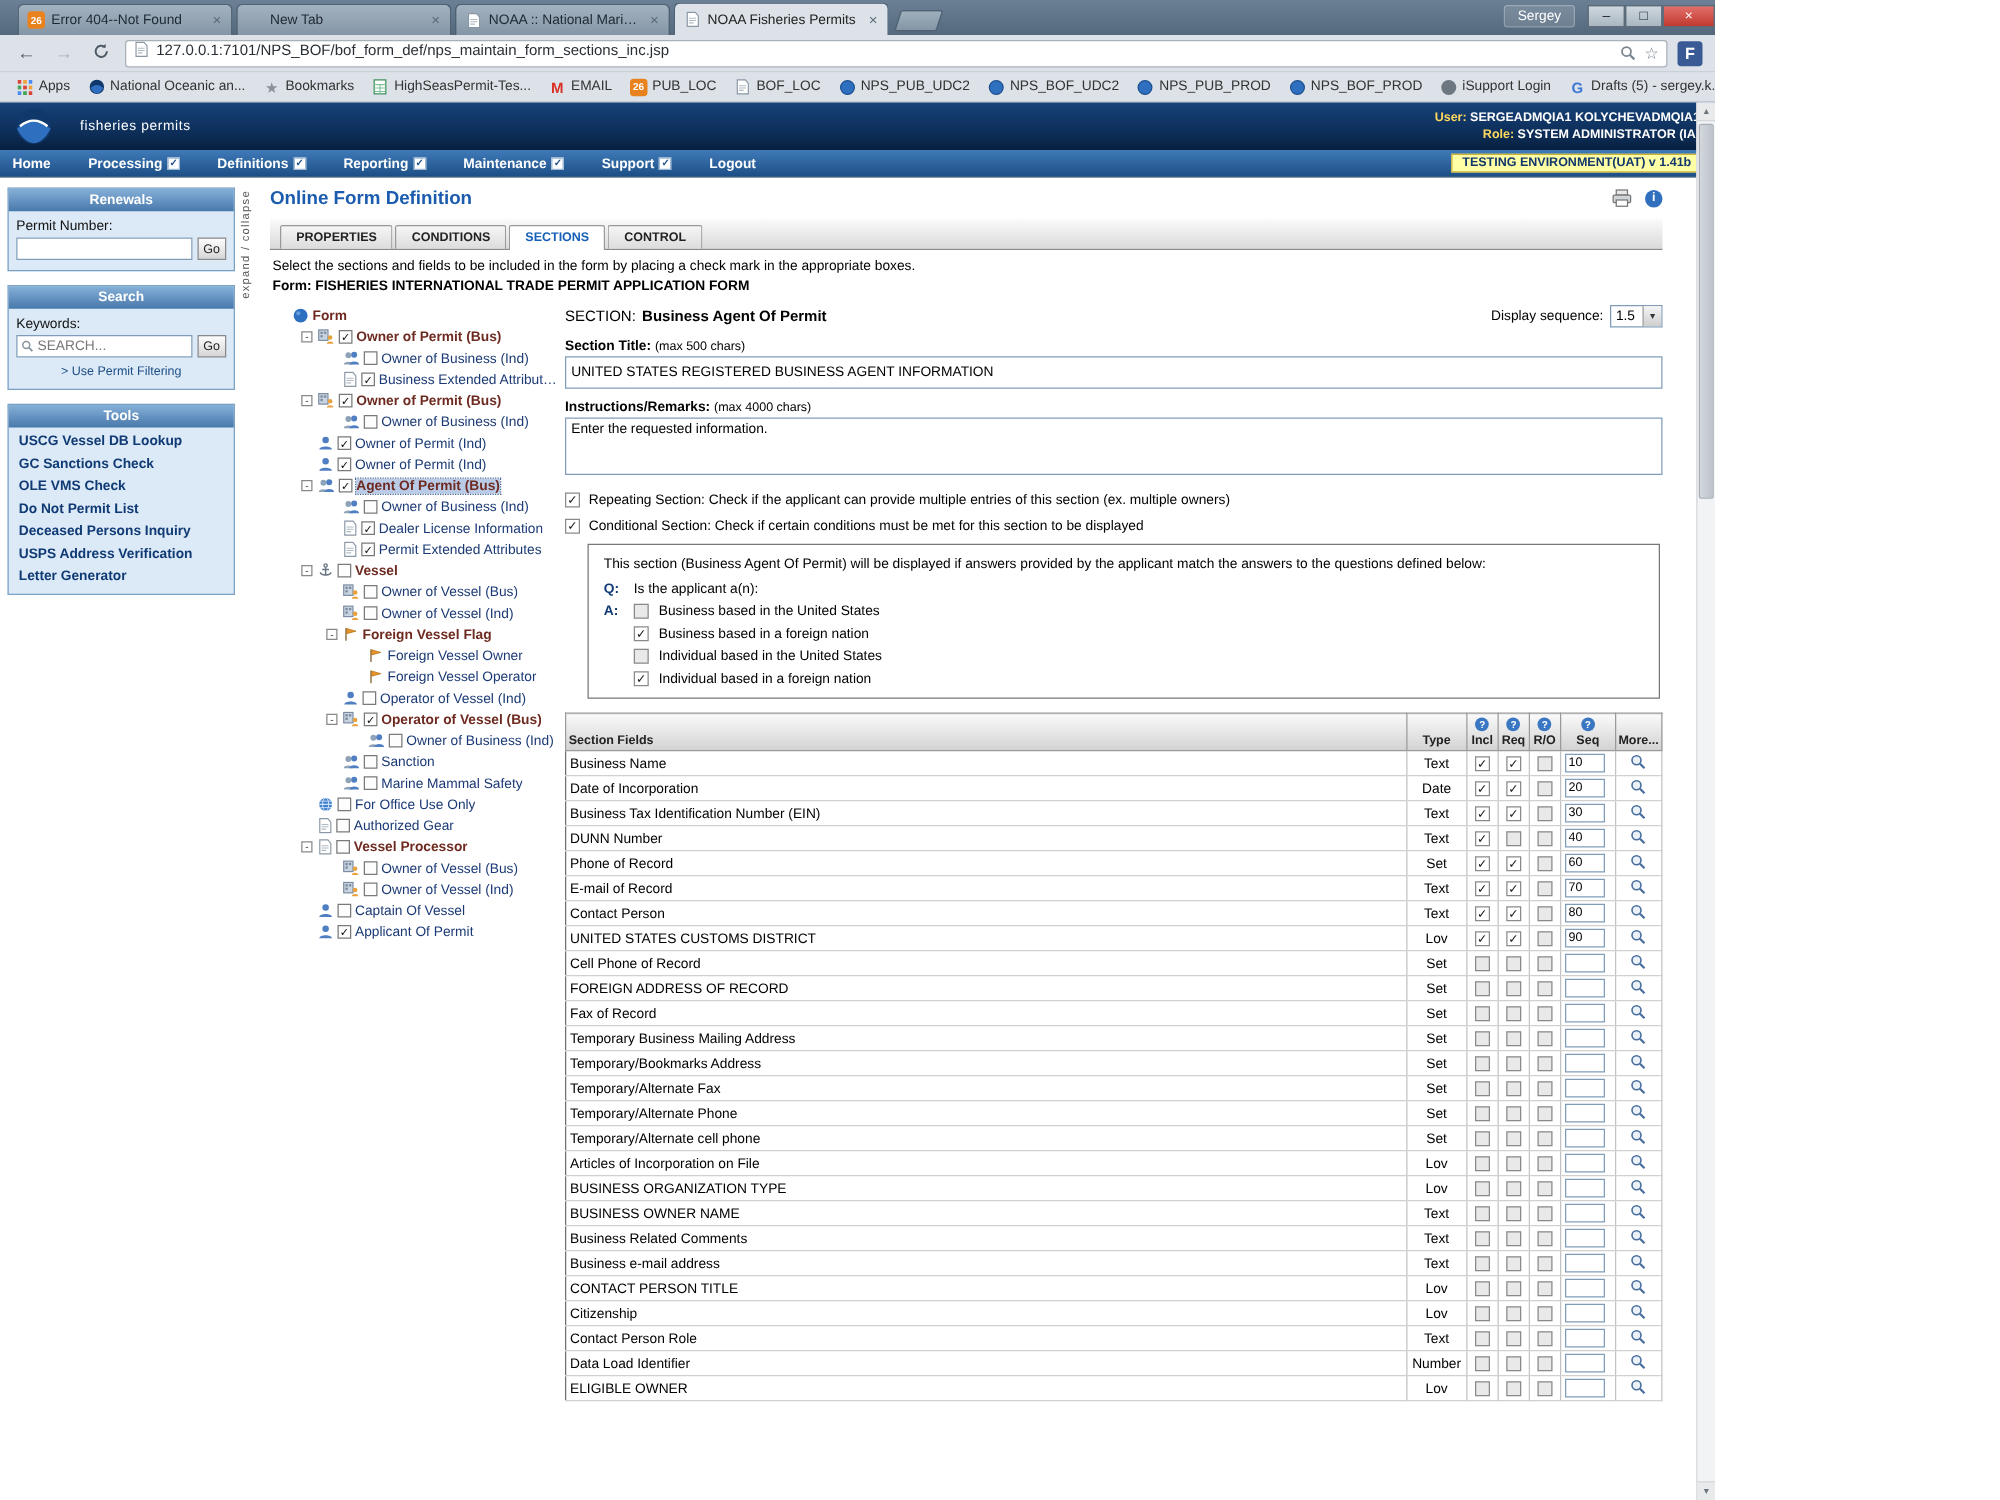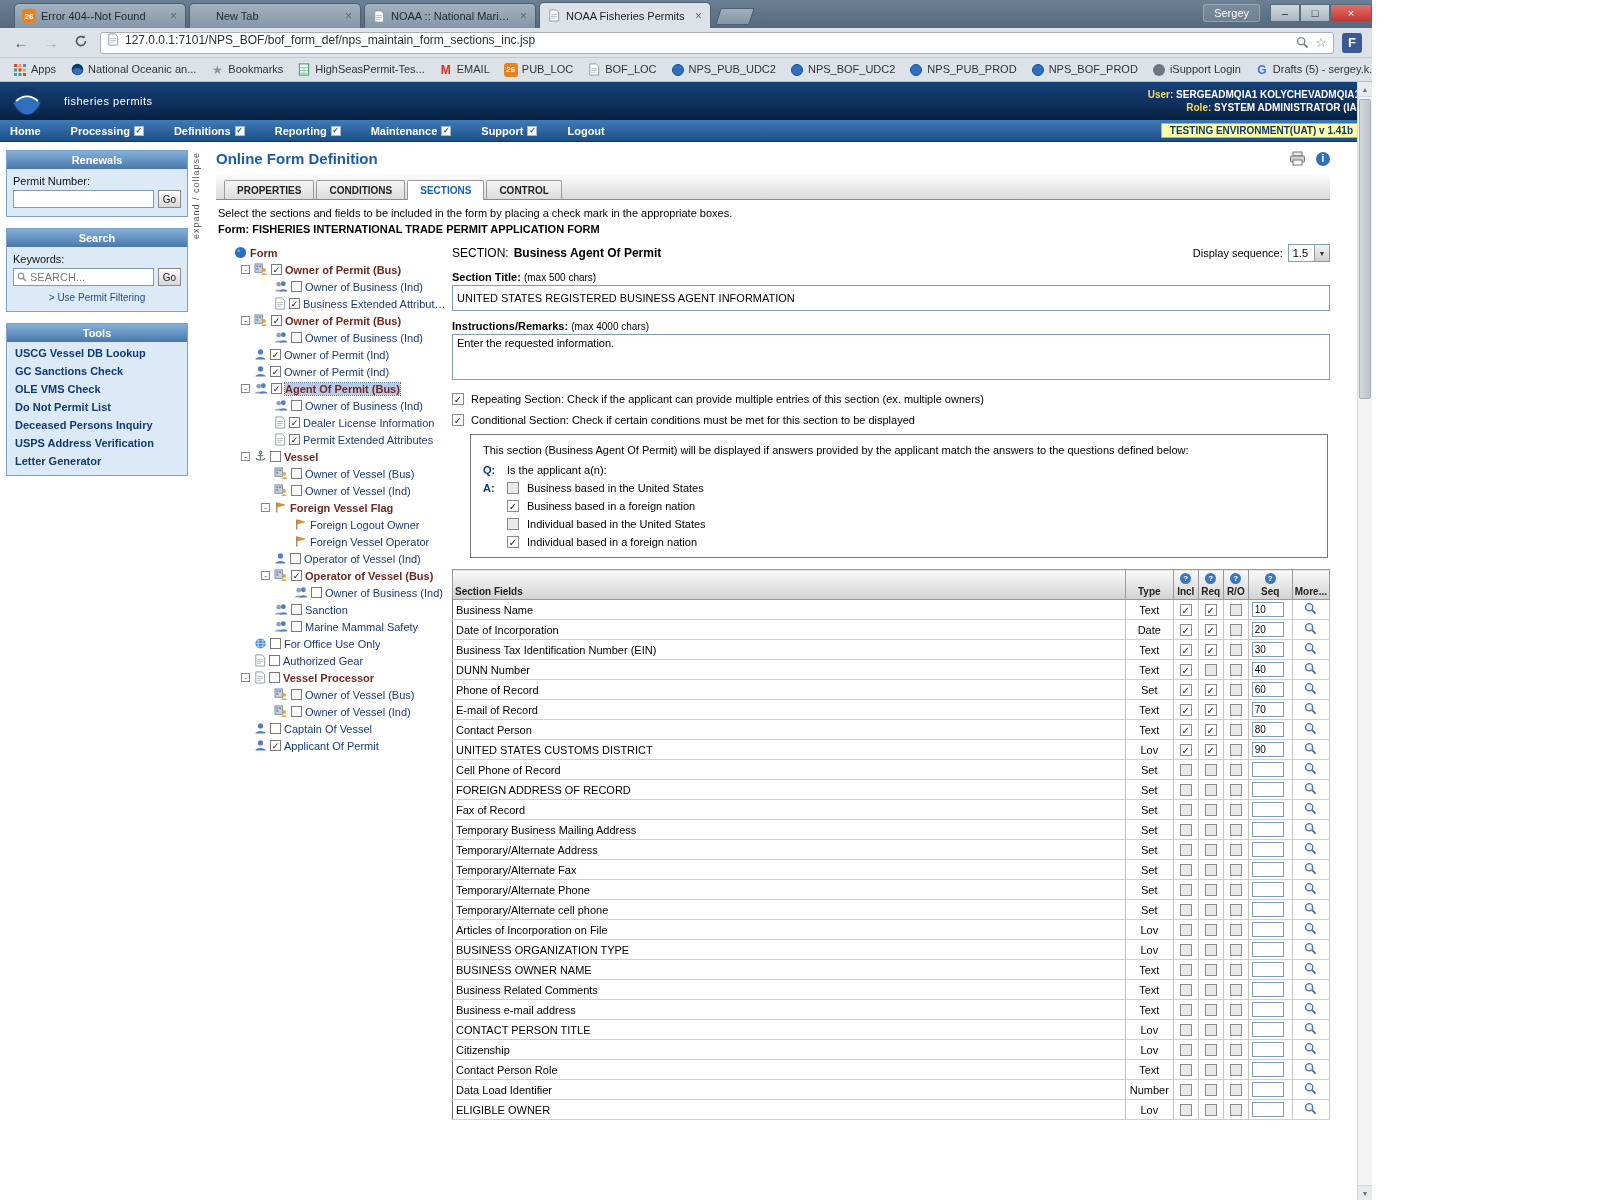--- a/index.html
+++ b/index.html
@@ -655,21 +655,21 @@
               <span class="tlabel bold">Foreign Vessel Flag</span>
             </div>
             <div class="tree-row" style="padding-left: 64px;">
               <span class="slot"></span>
               <span class="ticon">
                 <svg width="13" height="13" viewBox="0 0 14 14">
                   <line x1="3" y1="1.5" x2="3" y2="12.5" stroke="#8a6d3b" stroke-width="1.2"></line>
                   <path d="M3.6 2l8 2.2-8 2.2z" fill="#e8942a" stroke="#b06d12" stroke-width="0.6"></path>
                 </svg>
               </span>
-              <span class="tlabel">Foreign Logout Owner</span>
+              <span class="tlabel">Foreign Vessel Owner</span>
             </div>
             <div class="tree-row" style="padding-left: 64px;">
               <span class="slot"></span>
               <span class="ticon">
                 <svg width="13" height="13" viewBox="0 0 14 14">
                   <line x1="3" y1="1.5" x2="3" y2="12.5" stroke="#8a6d3b" stroke-width="1.2"></line>
                   <path d="M3.6 2l8 2.2-8 2.2z" fill="#e8942a" stroke="#b06d12" stroke-width="0.6"></path>
                 </svg>
               </span>
               <span class="tlabel">Foreign Vessel Operator</span>
@@ -1072,21 +1072,21 @@
                   <td class="cbcell"><span class="fcb dim"></span></td>
                   <td class="cbcell"><span class="fcb dim"></span></td>
                   <td class="cbcell"><span class="fcb dim"></span></td>
                   <td class="seqcell"><input class="seqin" style=""></td>
                   <td class="morecell"><svg width="13" height="13" viewBox="0 0 13 13">
                       <circle cx="5.2" cy="5.2" r="3.6" fill="#eaf1f8" stroke="#4a6f9e" stroke-width="1.3"></circle>
                       <line x1="8" y1="8" x2="11.6" y2="11.6" stroke="#4a6f9e" stroke-width="1.8"></line>
                     </svg></td>
                 </tr>
                 <tr>
-                  <td class="namecell">Temporary/Alternate Address</td>
+                  <td class="namecell">Temporary/Bookmarks Address</td>
                   <td class="typecell">Set</td>
                   <td class="cbcell"><span class="fcb dim"></span></td>
                   <td class="cbcell"><span class="fcb dim"></span></td>
                   <td class="cbcell"><span class="fcb dim"></span></td>
                   <td class="seqcell"><input class="seqin" style=""></td>
                   <td class="morecell"><svg width="13" height="13" viewBox="0 0 13 13">
                       <circle cx="5.2" cy="5.2" r="3.6" fill="#eaf1f8" stroke="#4a6f9e" stroke-width="1.3"></circle>
                       <line x1="8" y1="8" x2="11.6" y2="11.6" stroke="#4a6f9e" stroke-width="1.8"></line>
                     </svg></td>
                 </tr>

